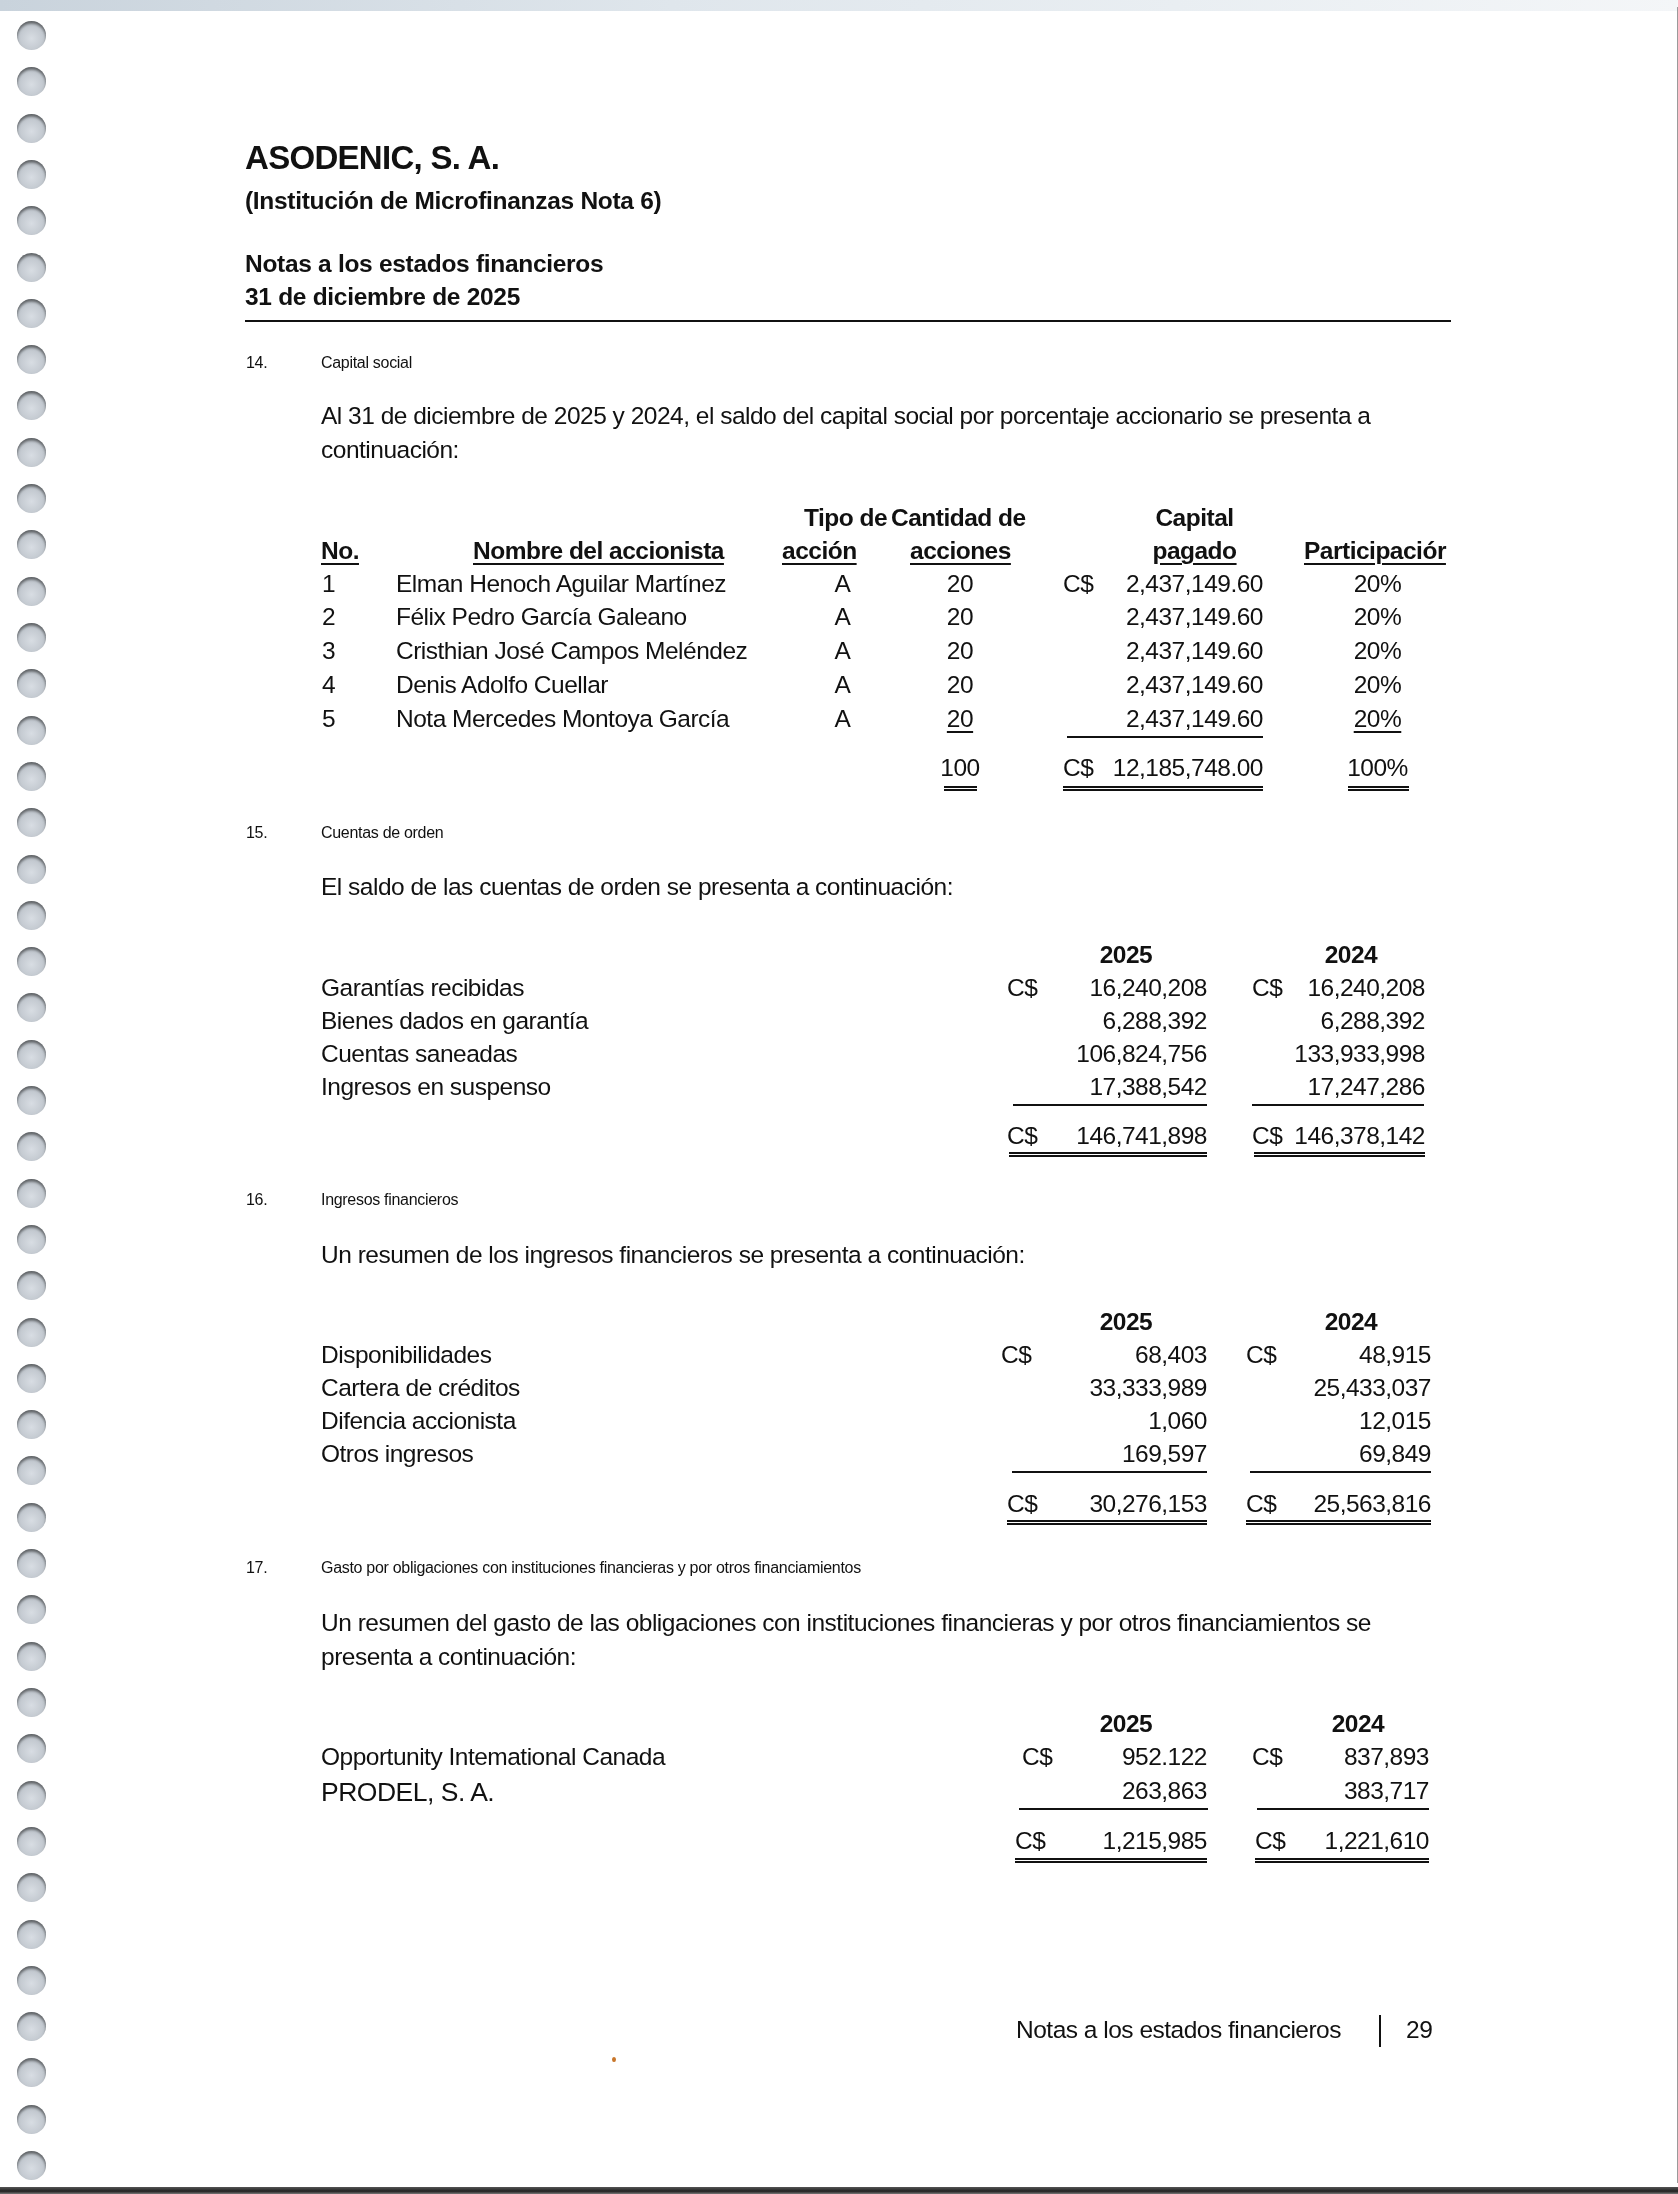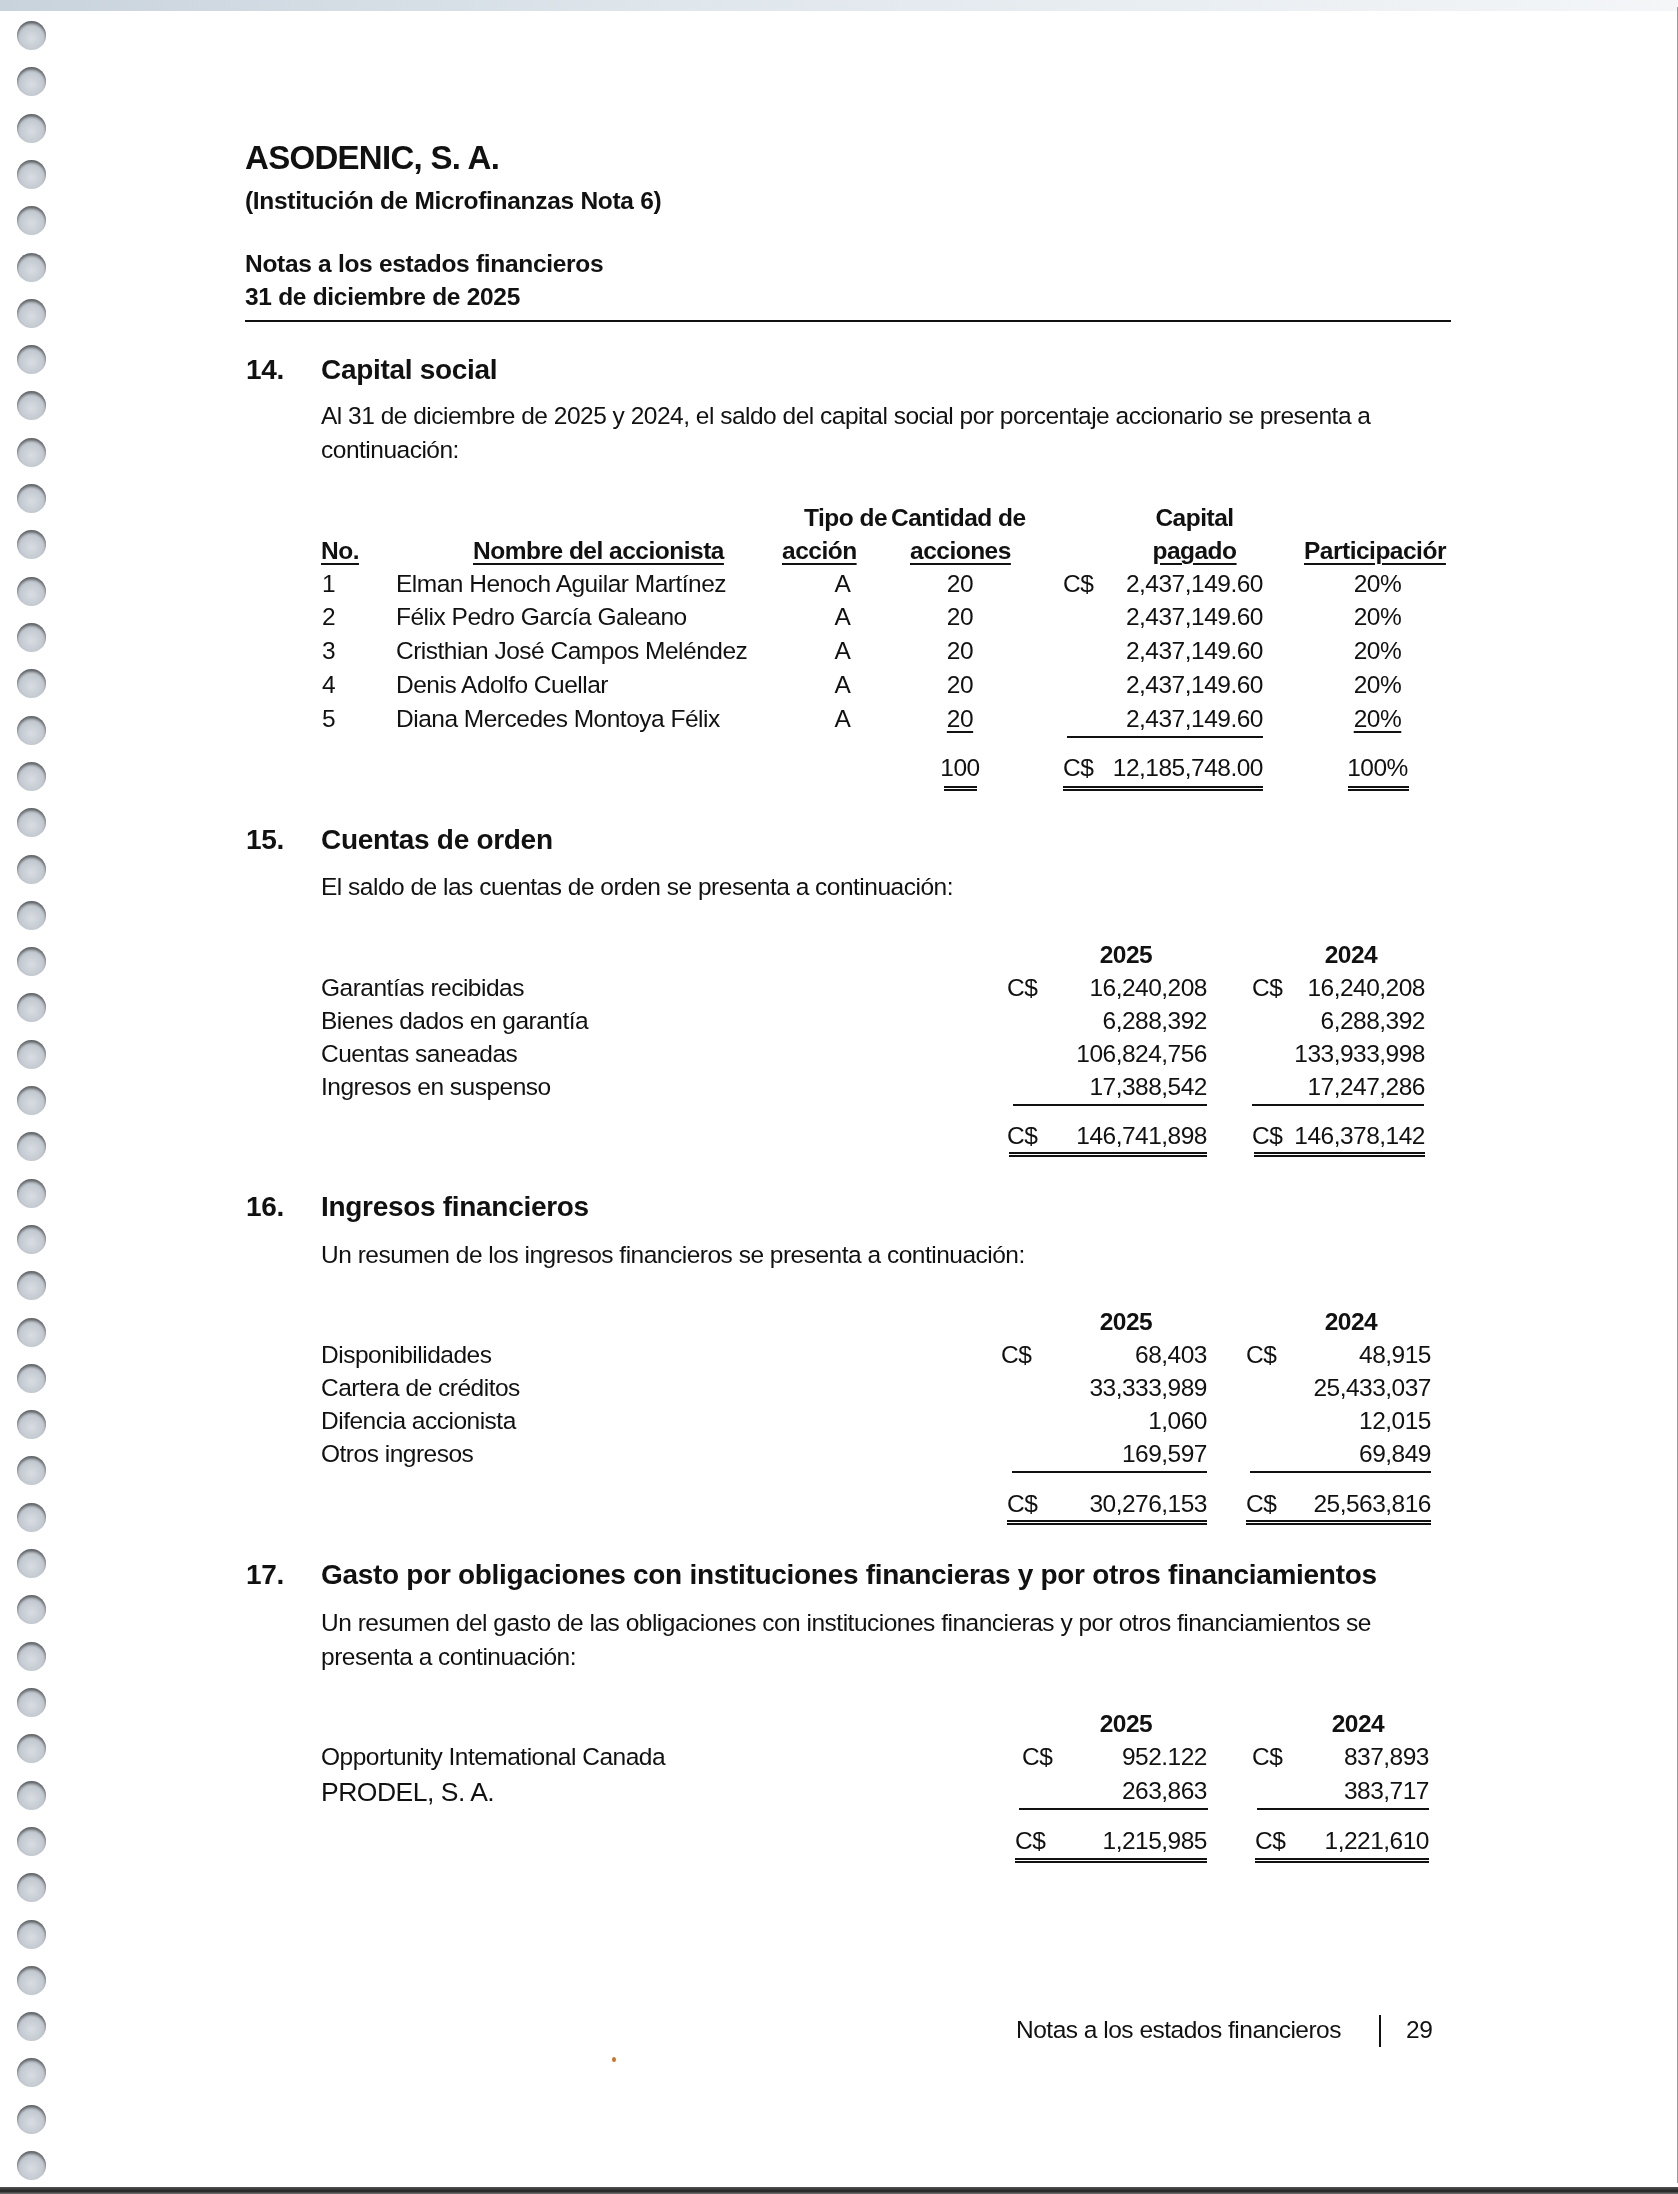--- a/index.html
+++ b/index.html
@@ -11,21 +11,21 @@
   .bottomedge { position:absolute; left:0; bottom:0; width:1679px; height:6.6px;
                 background:linear-gradient(180deg,#555 0%,#222 60%,#777 100%); }
   .rings { position:absolute; left:17px; top:21px; }
   .ring { position:absolute; left:0; width:29px; height:29px; border-radius:50%;
           background:radial-gradient(circle at 50% 60%, #d8dde3 0%, #c2c8cf 55%, #9aa1a8 80%, #6b7076 100%);
           box-shadow: inset 0 2.6px 2.6px rgba(40,40,40,.55); }
   .abs { position:absolute; white-space:nowrap; }
   .h-title { font-size:33px; font-weight:bold; letter-spacing:-0.7px; }
   .h-sub { font-size:24.5px; font-weight:bold; letter-spacing:-0.3px; }
   .h-rule { position:absolute; left:245px; width:1206px; top:320px; height:2px; background:#111; }
-  .sec-num, .sec-title { font-size:28px; font-weight:bold; letter-spacing:-0.3px; }
+  .sec-num, .sec-title { font-size:16px; font-weight:normal; letter-spacing:-0.3px; }
   .body-text { font-size:24.5px; letter-spacing:-0.5px; }
   .cell { font-size:24.5px; letter-spacing:-0.5px; }
   .th { font-size:24.5px; font-weight:bold; letter-spacing:-0.5px; }
   .r { text-align:right; }
   .c { text-align:center; }
   .ul { text-decoration:underline; text-underline-offset:4px; text-decoration-thickness:2px; }
   .sline { position:absolute; height:2px; background:#111; }
   .dline { position:absolute; height:5.3px; border-top:2px solid #111; border-bottom:2px solid #111; box-sizing:border-box; }
   .footer { font-size:24.5px; letter-spacing:-0.5px; }
   .footer-sep { position:absolute; left:1379px; top:2015px; width:2px; height:32px; background:#111; }
@@ -139,21 +139,21 @@
   <div>
     <div class="abs cell" style="left:322px;top:671px">4</div>
     <div class="abs cell" style="left:396px;top:671px">Denis Adolfo Cuellar</div>
     <div class="abs cell c" style="left:804px;width:77px;top:671px">A</div>
     <div class="abs cell c" style="left:891px;width:138px;top:671px">20</div>
     <div class="abs cell r" style="left:1098px;width:165px;top:671px">2,437,149.60</div>
     <div class="abs cell c" style="left:1304px;width:147px;top:671px">20%</div>
   </div>
   <div>
     <div class="abs cell" style="left:322px;top:705px">5</div>
-    <div class="abs cell" style="left:396px;top:705px">Diana Mercedes Montoya Félix</div>
+    <div class="abs cell" style="left:396px;top:705px">Nota Mercedes Montoya García</div>
     <div class="abs cell c" style="left:804px;width:77px;top:705px">A</div>
     <div class="abs cell c ul" style="left:891px;width:138px;top:705px">20</div>
     <div class="abs cell r" style="left:1098px;width:165px;top:705px">2,437,149.60</div>
     <div class="abs cell c ul" style="left:1304px;width:147px;top:705px">20%</div>
   </div>
   <div class="sline" style="left:1067px;width:196px;top:736px"></div>
 
   <div>
     <div class="abs cell c" style="left:891px;width:138px;top:754px">100</div>
     <div class="dline" style="left:944px;width:33px;top:786px"></div>

